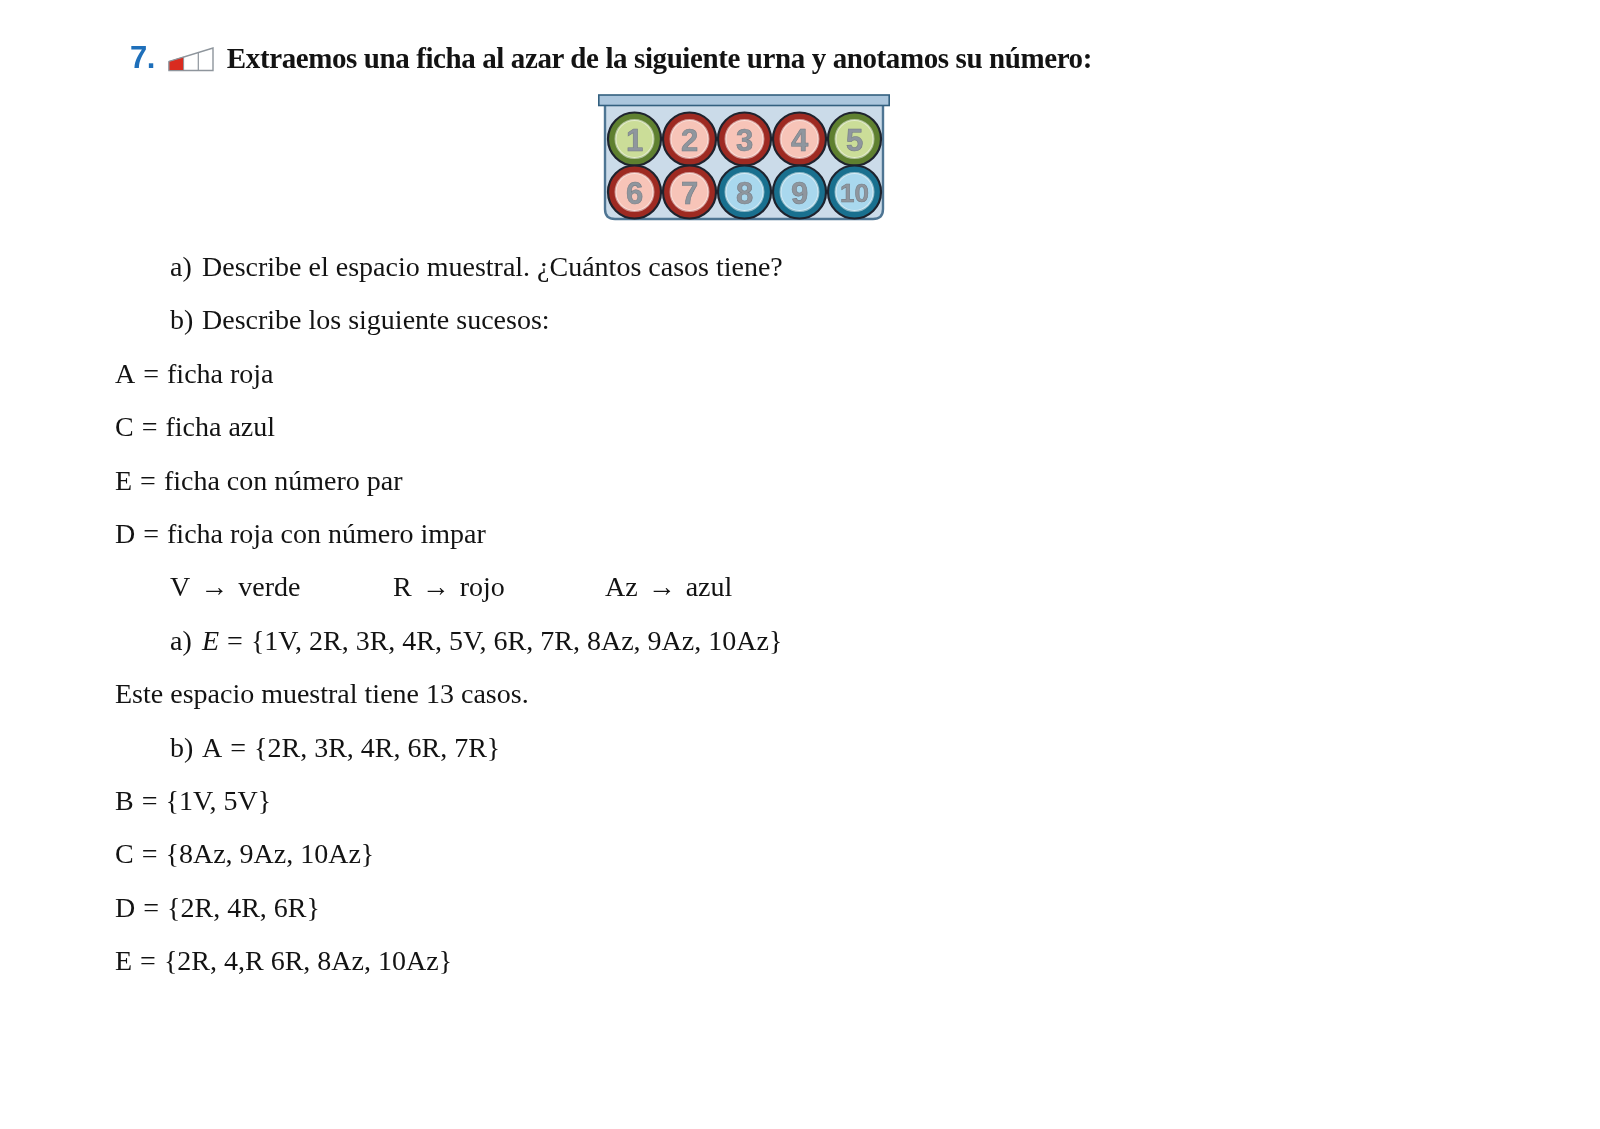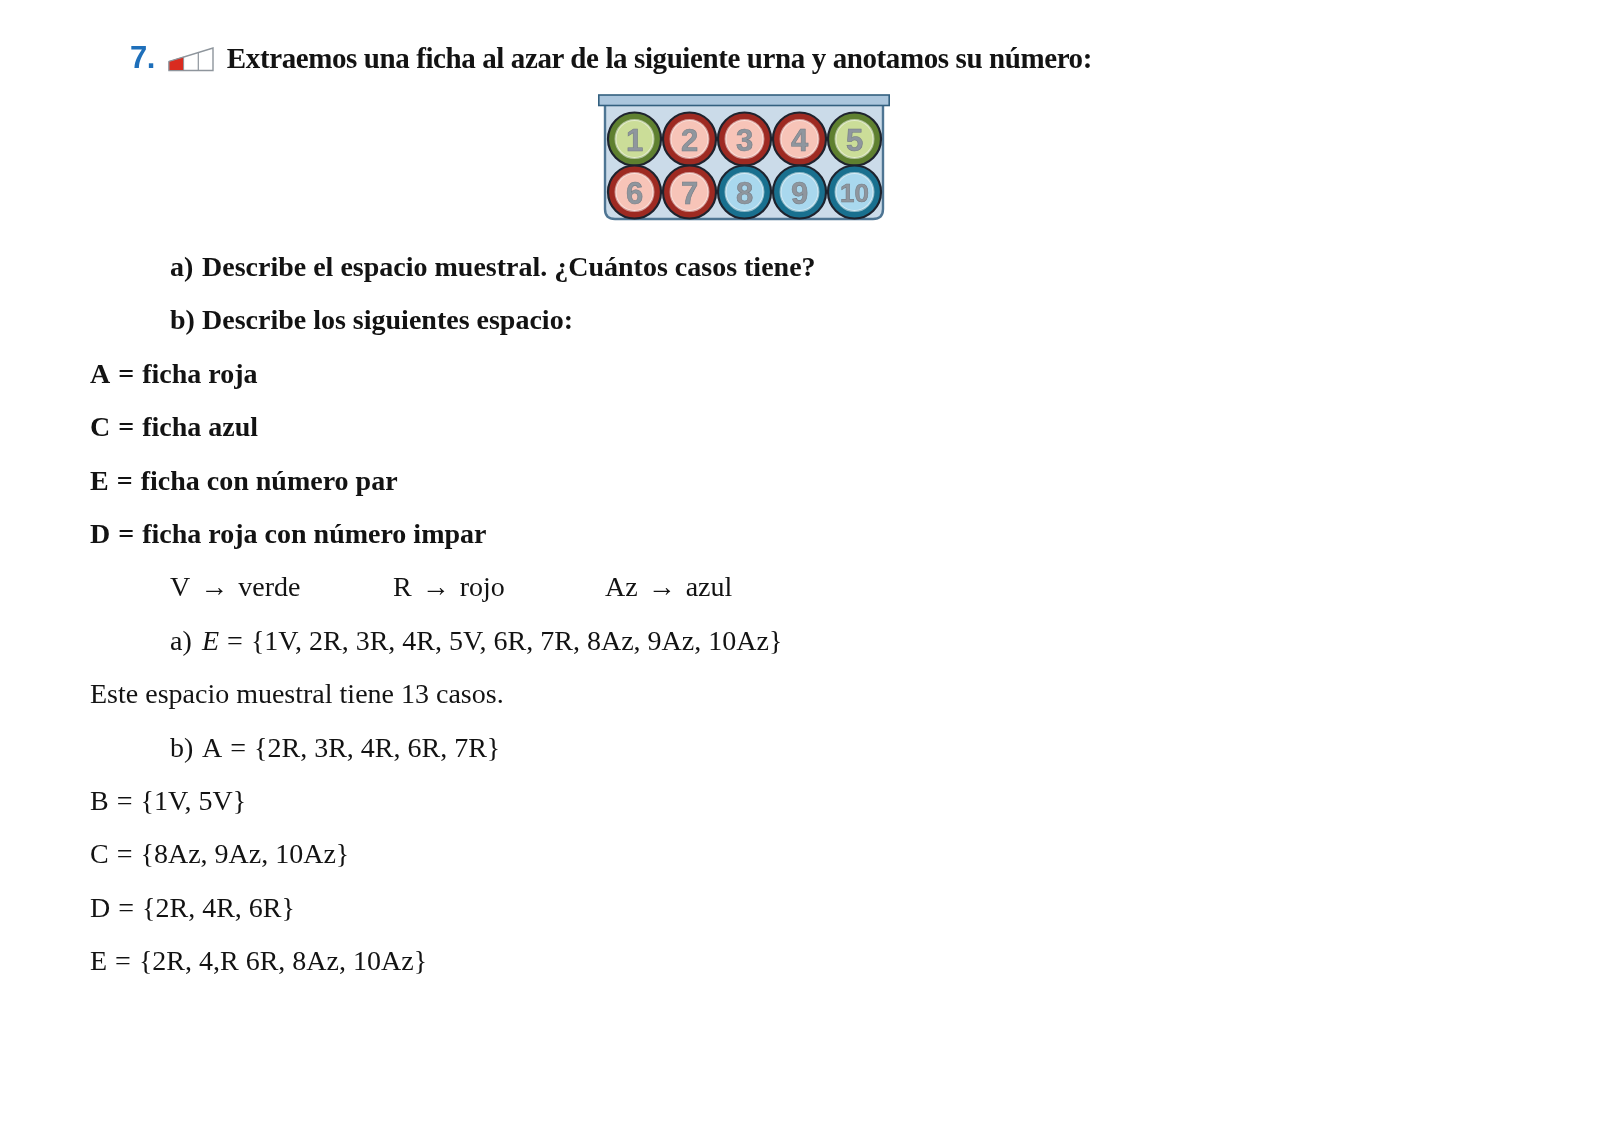--- a/index.html
+++ b/index.html
@@ -17,23 +17,23 @@
     font-weight:bold; font-size:31px; color:#1e6fba;
     letter-spacing:-0.5px;
   }
   .diff-icon { margin-left:13px; margin-right:13px; display:inline-flex; align-items:center; }
   .ex-title { font-weight:bold; font-size:29px; letter-spacing:-0.4px; white-space:nowrap;text-align:center; }
 
   .urn-wrap { position:absolute; left:598px; top:93px; width:292px; height:130px; }
 
   .lines { position:absolute; left:0; top:240px; width:1600px; }
   .line { height:53.4px; line-height:53.4px; font-size:28px; white-space:nowrap; }
-  .bold { font-weight:bold; }
+  .bold { font-weight:normal; }
   .pl-q  { padding-left:170px; }
-  .pl-ev { padding-left:90px; }
+  .pl-ev { padding-left:115px; }
   .lbl { display:inline-block; width:32px; }
   .eq  { margin:0 8px; }
   .ital { font-style:italic; }
   .leg-item { display:inline-block;font-family:Liberation Serif, serif; }
   .leg-w1 { width:223px; }
   .leg-w2 { width:212px; }
   .leg-arrow { margin:0 10px; }
 </style>
 </head>
 <body>
@@ -111,21 +111,21 @@
     </svg>
   </div>
 
   <div class="lines">
 
     <div class="line bold pl-q">
       <span class="lbl">a)</span><span>Describe el espacio muestral. ¿Cuántos casos tiene?</span>
     </div>
 
     <div class="line bold pl-q">
-      <span class="lbl">b)</span><span>Describe los siguientes espacio:</span>
+      <span class="lbl">b)</span><span>Describe los siguiente sucesos:</span>
     </div>
 
     <div class="line bold pl-ev">
       <span>A</span><span class="eq">=</span><span>ficha roja</span>
     </div>
     <div class="line bold pl-ev">
       <span>C</span><span class="eq">=</span><span>ficha azul</span>
     </div>
     <div class="line bold pl-ev">
       <span>E</span><span class="eq">=</span><span>ficha con número par</span>

